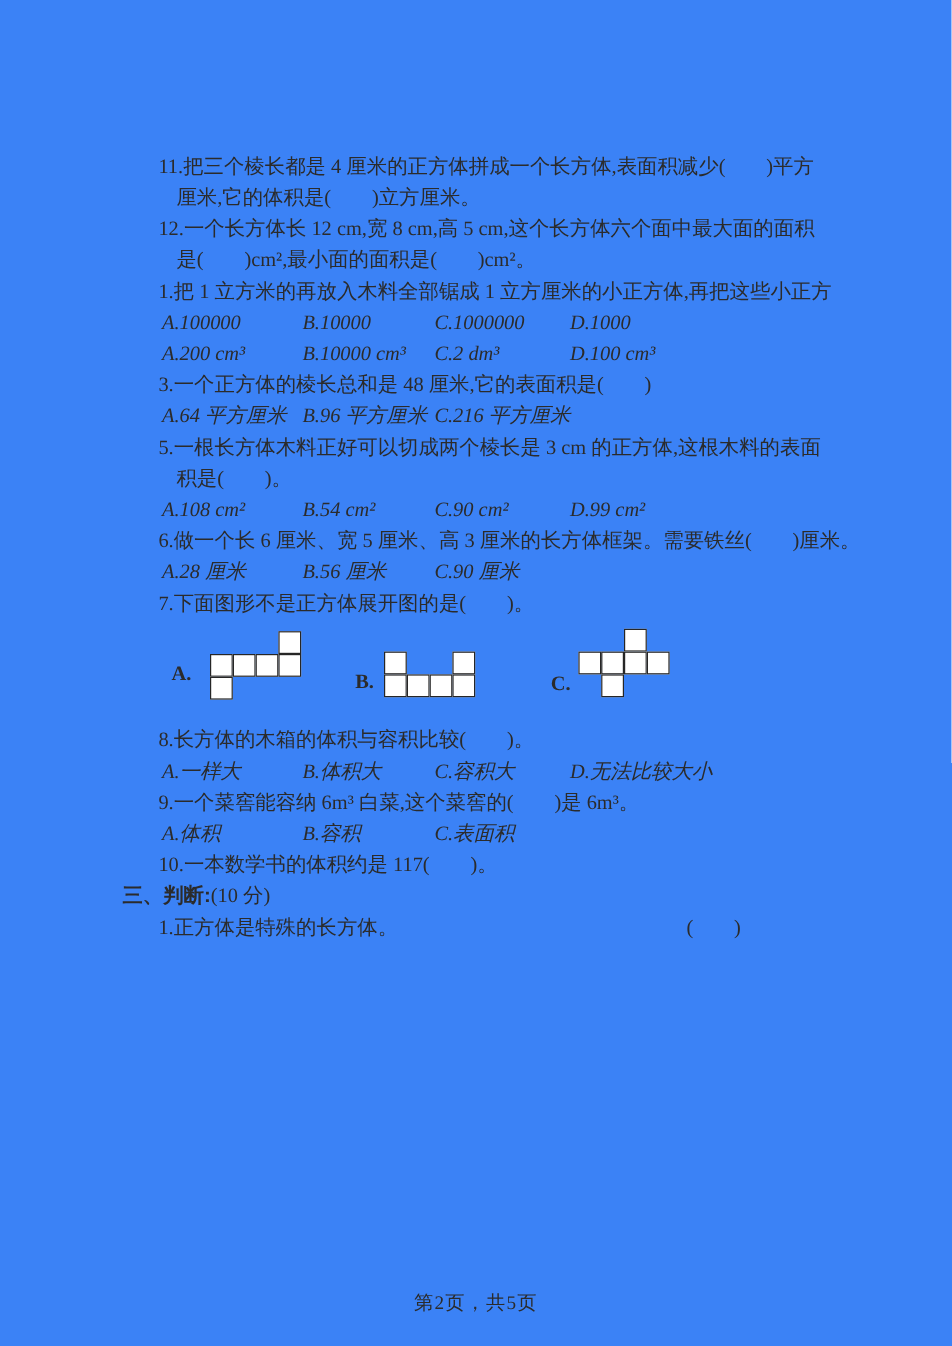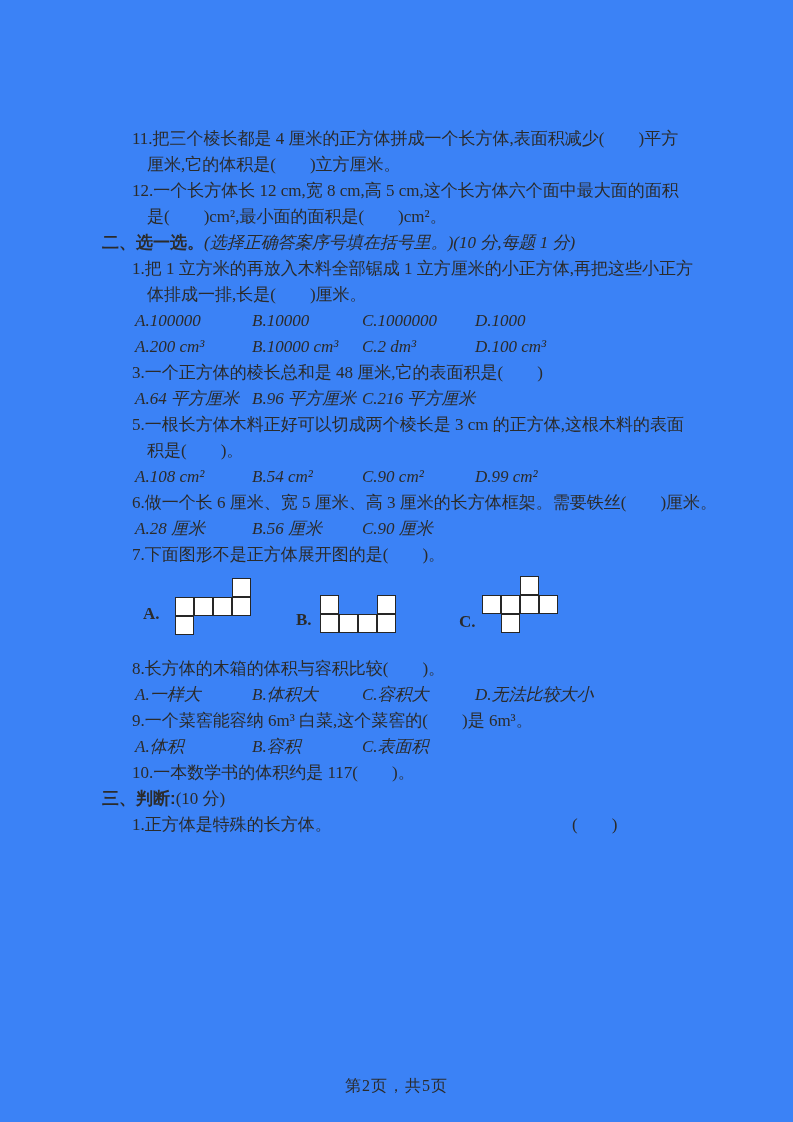--- a/index.html
+++ b/index.html
@@ -36,26 +36,22 @@
 <body>
 
 <div class="page">
   <div class="content">
 
     <div class="line ql1">11.把三个棱长都是 4 厘米的正方体拼成一个长方体,表面积减少(　　)平方</div>
     <div class="line ql2">厘米,它的体积是(　　)立方厘米。</div>
     <div class="line ql1">12.一个长方体长 12 cm,宽 8 cm,高 5 cm,这个长方体六个面中最大面的面积</div>
     <div class="line ql2">是(　　)cm²,最小面的面积是(　　)cm²。</div>
 
-    <div class="line">
-      <span class="sec-title">二、选一选。</span><span class="sec-sub">(选择正确答案序号填在括号里。)(10 分,每题 1 分)</span>
-    </div>
 
     <div class="line ql1">1.把 1 立方米的再放入木料全部锯成 1 立方厘米的小正方体,再把这些小正方</div>
-    <div class="line ql2">体排成一排,长是(　　)厘米。</div>
     <div class="line opts">
       <span class="opt o1">A.100000</span>
       <span class="opt o2">B.10000</span>
       <span class="opt o3">C.1000000</span>
       <span class="opt o4">D.1000</span>
     </div>
 
     <div class="line opts">
       <span class="opt o1">A.200 cm³</span>
       <span class="opt o2">B.10000 cm³</span>

